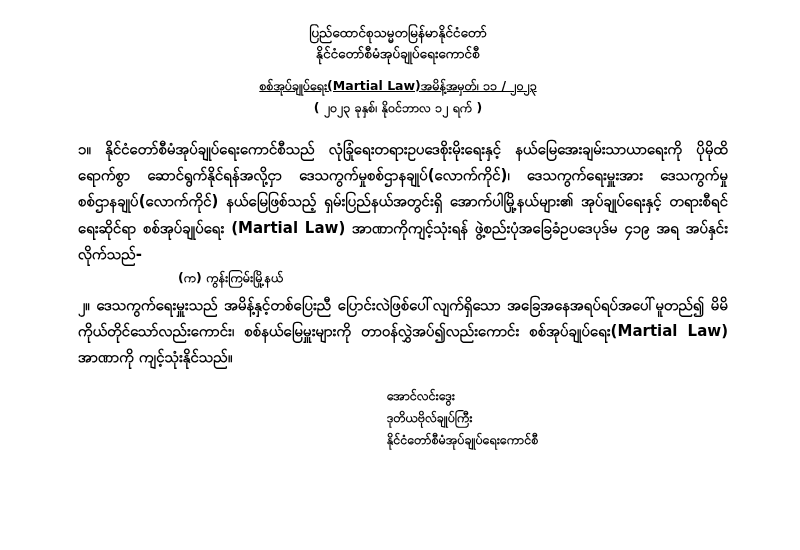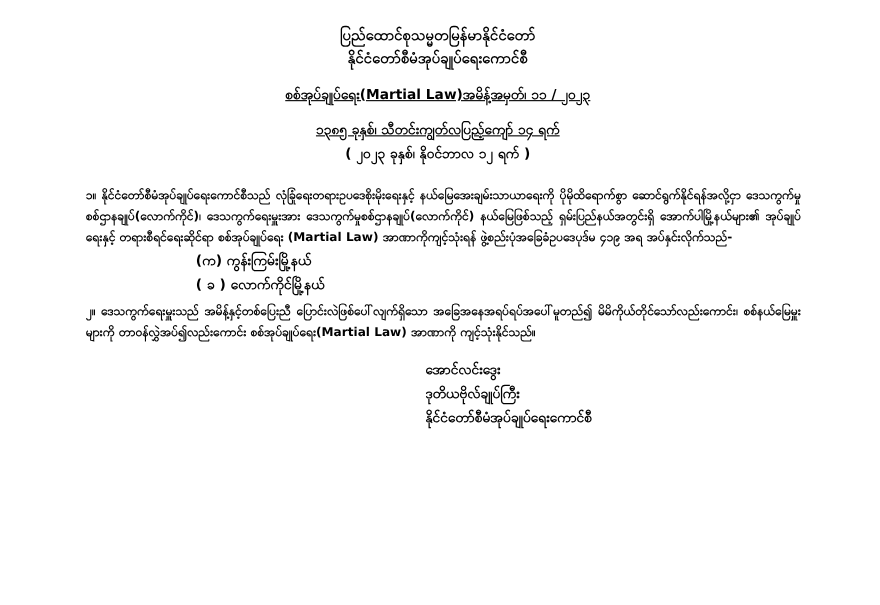--- a/index.html
+++ b/index.html
@@ -42,21 +42,21 @@
     font-size: 12.5px;
     font-weight: bold;
     line-height: 1.6;
     margin-top: 2px;
   }
   .body-block {
     margin-top: 18px;
     padding: 0 8px 0 18px;
   }
   .para {
-    font-size: 11px;
+    font-size: 15px;
     line-height: 1.75;
     text-align: justify;
     text-justify: inter-word;
     font-weight: bold;
   }
   .para .num {
     display: inline;
   }
   .list-item {
     font-size: 12.6px;
@@ -88,38 +88,33 @@
 </style>
 </head>
 <body>
 
 <div class="page">
 
   <div class="center">
     <div class="hdr-line">ပြည်ထောင်စုသမ္မတမြန်မာနိုင်ငံတော်</div>
     <div class="hdr-line">နိုင်ငံတော်စီမံအုပ်ချုပ်ရေးကောင်စီ</div>
     <div class="sub-line">စစ်အုပ်ချုပ်ရေး(Martial Law)အမိန့်အမှတ်၊ ၁၁ / ၂၀၂၃</div>
-    <div class="sub-line">၁၃၈၅ ခုနှစ်၊ သီတင်းကျွတ်လပြည့်ကျော် ၁၄ ရက်</div>
     <div class="sub-line2">( ၂၀၂၃ ခုနှစ်၊ နိုဝင်ဘာလ ၁၂ ရက် )</div>
   </div>
 
   <div class="body-block">
 
     <div class="para">
       <span class="num">၁။</span>
       <span>နိုင်ငံတော်စီမံအုပ်ချုပ်ရေးကောင်စီသည် လုံခြုံရေးတရားဥပဒေစိုးမိုးရေးနှင့် နယ်မြေအေးချမ်းသာယာရေးကို ပိုမိုထိရောက်စွာ ဆောင်ရွက်နိုင်ရန်အလို့ငှာ ဒေသကွက်မှုစစ်ဌာနချုပ်(လောက်ကိုင်)၊ ဒေသကွက်ရေးမှူးအား ဒေသကွက်မှုစစ်ဌာနချုပ်(လောက်ကိုင်) နယ်မြေဖြစ်သည့် ရှမ်းပြည်နယ်အတွင်းရှိ အောက်ပါမြို့နယ်များ၏ အုပ်ချုပ်ရေးနှင့် တရားစီရင်ရေးဆိုင်ရာ စစ်အုပ်ချုပ်ရေး (Martial Law) အာဏာကိုကျင့်သုံးရန် ဖွဲ့စည်းပုံအခြေခံဥပဒေပုဒ်မ ၄၁၉ အရ အပ်နှင်းလိုက်သည်-</span>
     </div>
 
     <div class="list-item">
       <span>(က)</span>
       <span>ကွန်းကြမ်းမြို့နယ်</span>
-    </div>
-    <div class="list-item">
-      <span>( ခ )</span>
-      <span>လောက်ကိုင်မြို့နယ်</span>
     </div>
 
     <div class="para para2">
       <span class="num">၂။</span>
       <span>ဒေသကွက်ရေးမှူးသည် အမိန့်နှင့်တစ်ပြေးညီ ပြောင်းလဲဖြစ်ပေါ်လျက်ရှိသော အခြေအနေအရပ်ရပ်အပေါ်မူတည်၍ မိမိကိုယ်တိုင်သော်လည်းကောင်း၊ စစ်နယ်မြေမှူးများကို တာဝန်လွှဲအပ်၍လည်းကောင်း စစ်အုပ်ချုပ်ရေး(Martial Law) အာဏာကို ကျင့်သုံးနိုင်သည်။</span>
     </div>
 
 
     <div class="sig-block">
       <div class="sig-inner">

